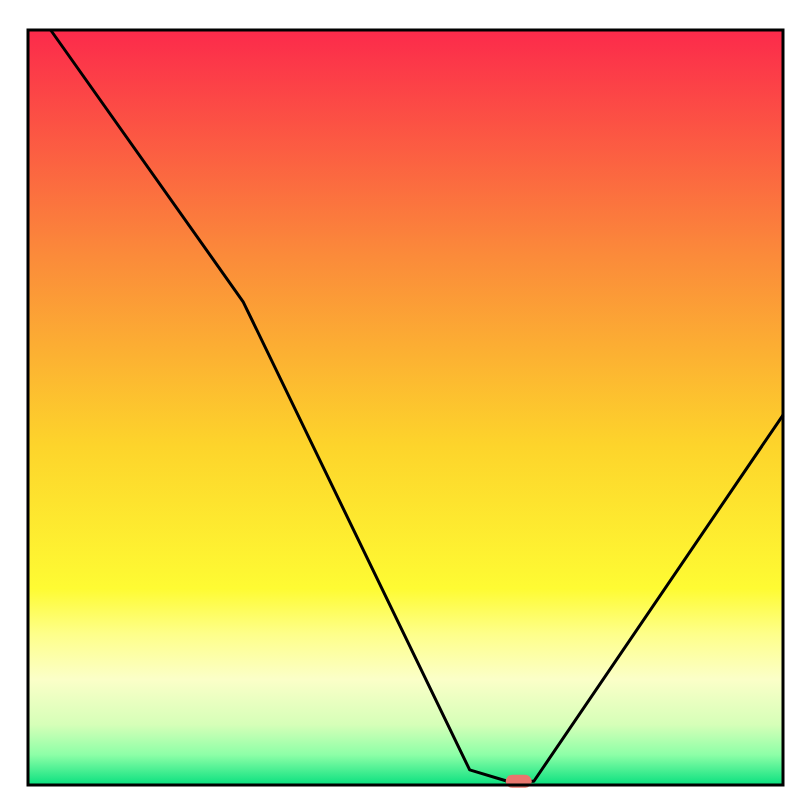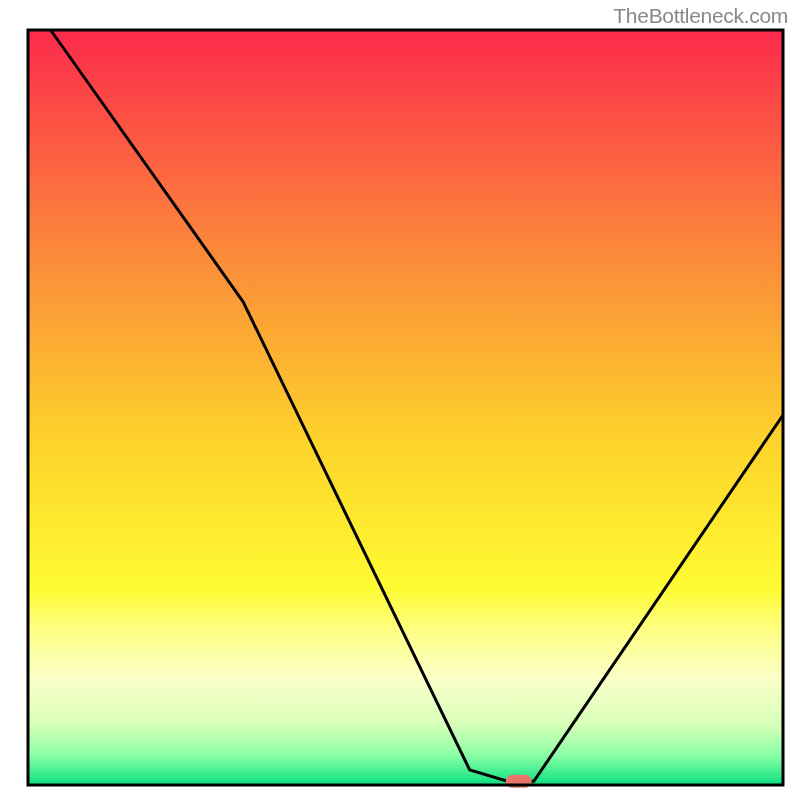--- a/index.html
+++ b/index.html
@@ -26,21 +26,20 @@
   }
   svg {
     display: block;
   }
 </style>
 </head>
 <body>
 
 <div class="wrap">
 
-  <div class="attribution">TheBottleneck.com</div>
 
   <svg width="800" height="800">
     <defs>
       <linearGradient id="bg-grad" x1="0" y1="0" x2="0" y2="1">
           <stop offset="0%" stop-color="#fc2a4b"></stop>
           <stop offset="30%" stop-color="#fb8b3a"></stop>
           <stop offset="55.00000000000001%" stop-color="#fdd42b"></stop>
           <stop offset="74%" stop-color="#fefb33"></stop>
           <stop offset="80%" stop-color="#feff8a"></stop>
           <stop offset="86%" stop-color="#fbffc8"></stop>

